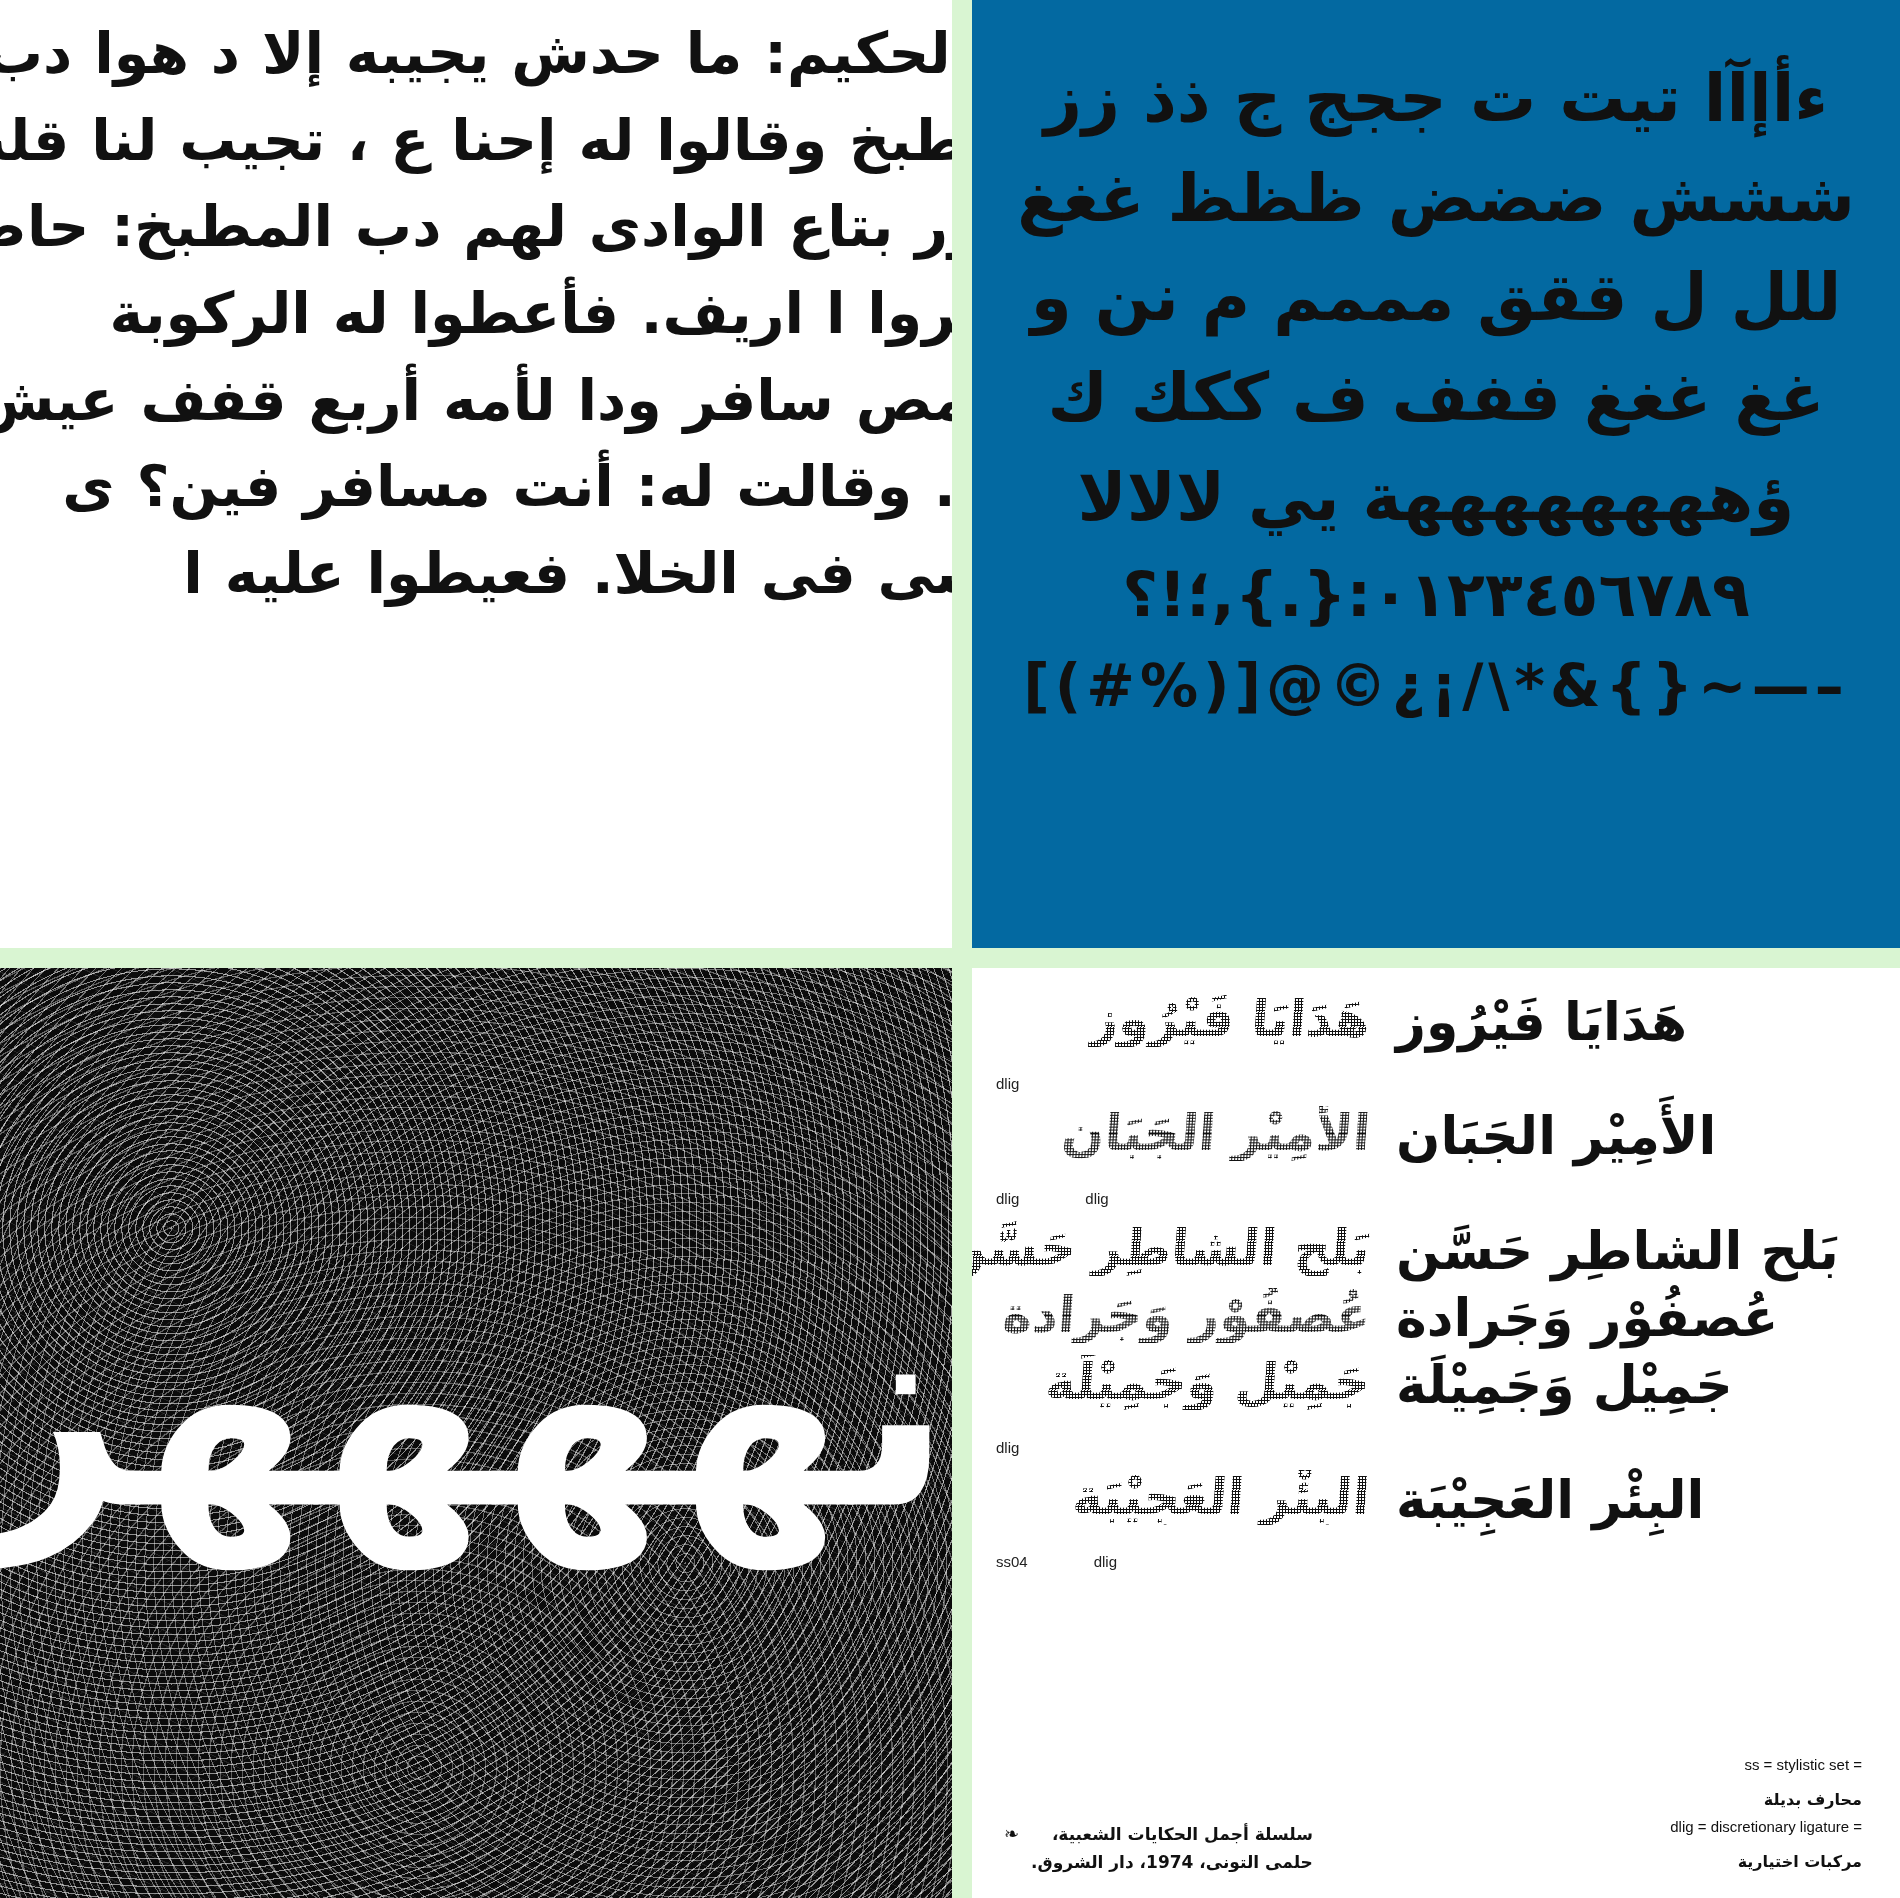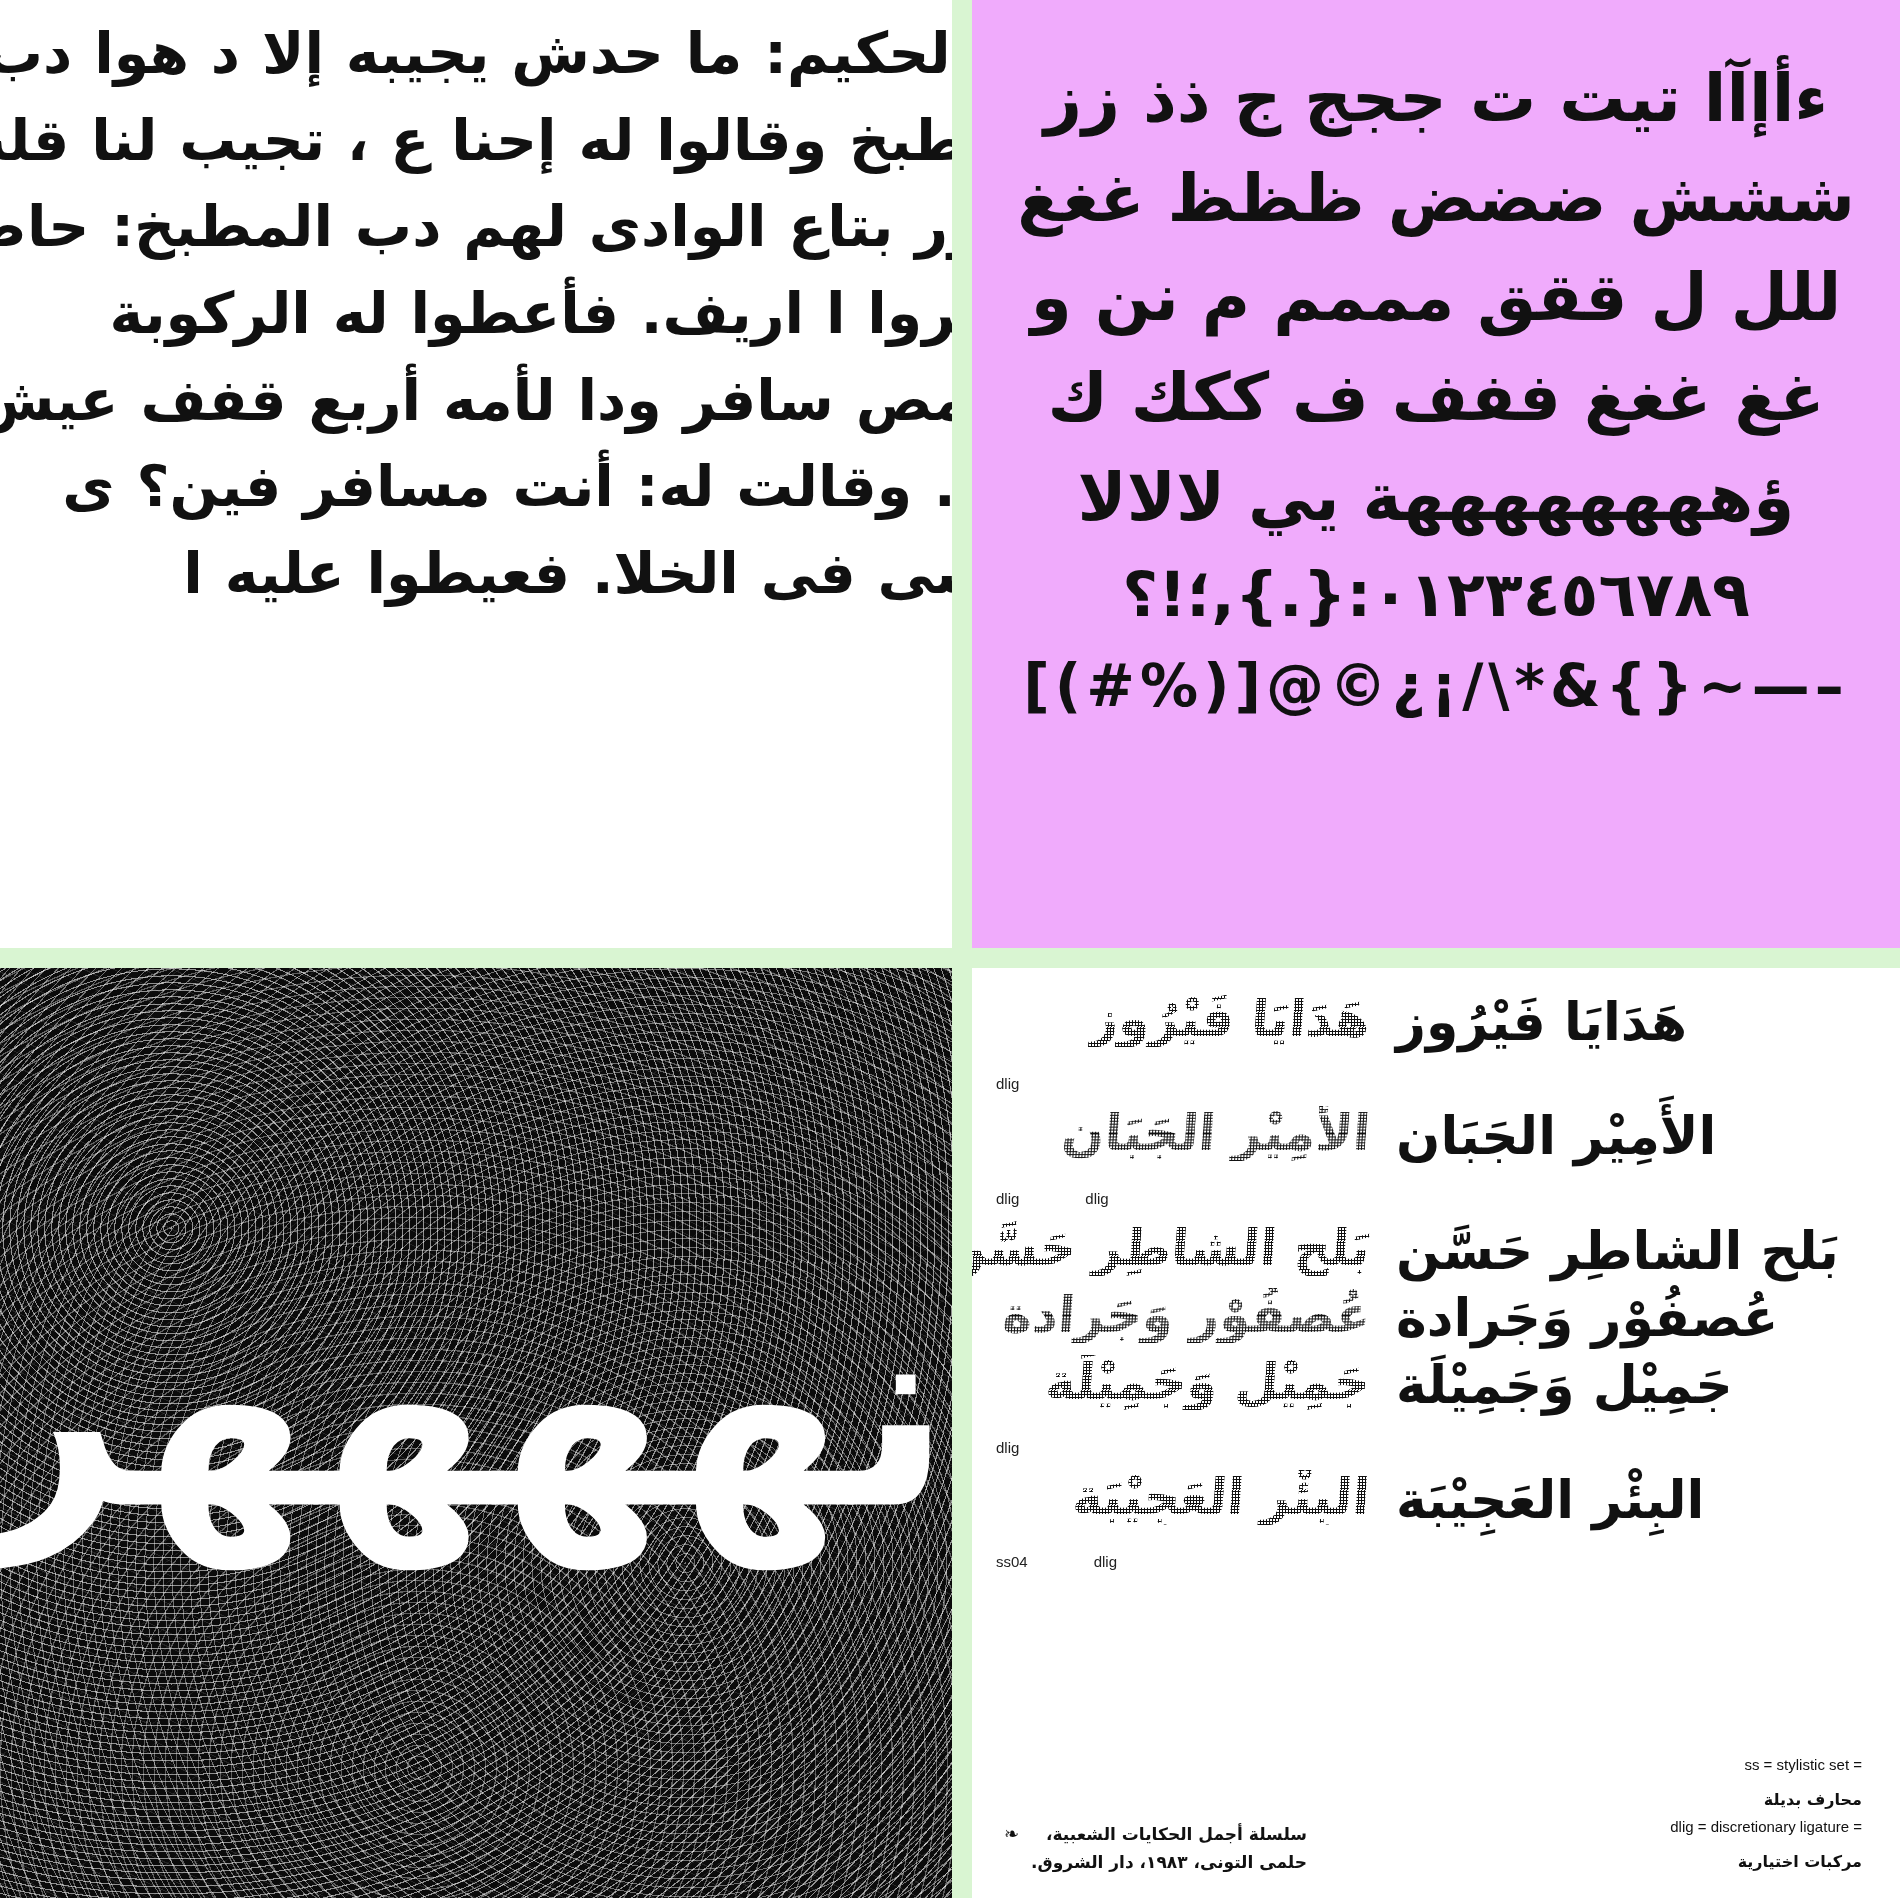--- a/index.html
+++ b/index.html
@@ -34,21 +34,21 @@
     top: 0;
     width: 952px;
     height: 948px;
     background: #ffffff;
   }
   .quad-tr {
     left: 972px;
     top: 0;
     width: 928px;
     height: 948px;
-    background: #f0abfc;
+    background: #0369a1;
   }
   .quad-bl {
     left: 0;
     top: 968px;
     width: 952px;
     height: 930px;
     background: #0b0b0b;
   }
   .quad-br {
     left: 972px;
@@ -359,21 +359,21 @@
           </div>
           <div class="key-line">
             <span>dlig = discretionary ligature =</span>
             <span class="ar">مركبات اختيارية</span>
           </div>
         </div>
 
         <div class="legend-left">
           <div class="credit-lines">
             <div>سلسلة أجمل الحكايات الشعبية،</div>
-            <div>حلمى التونى، ١٩٨٣، دار الشروق.</div>
+            <div>حلمى التونى، 1974، دار الشروق.</div>
           </div>
           <span class="fish-icon">❧</span>
         </div>
       </div>
 
     </div>
   </section>
 
 </div>
 

